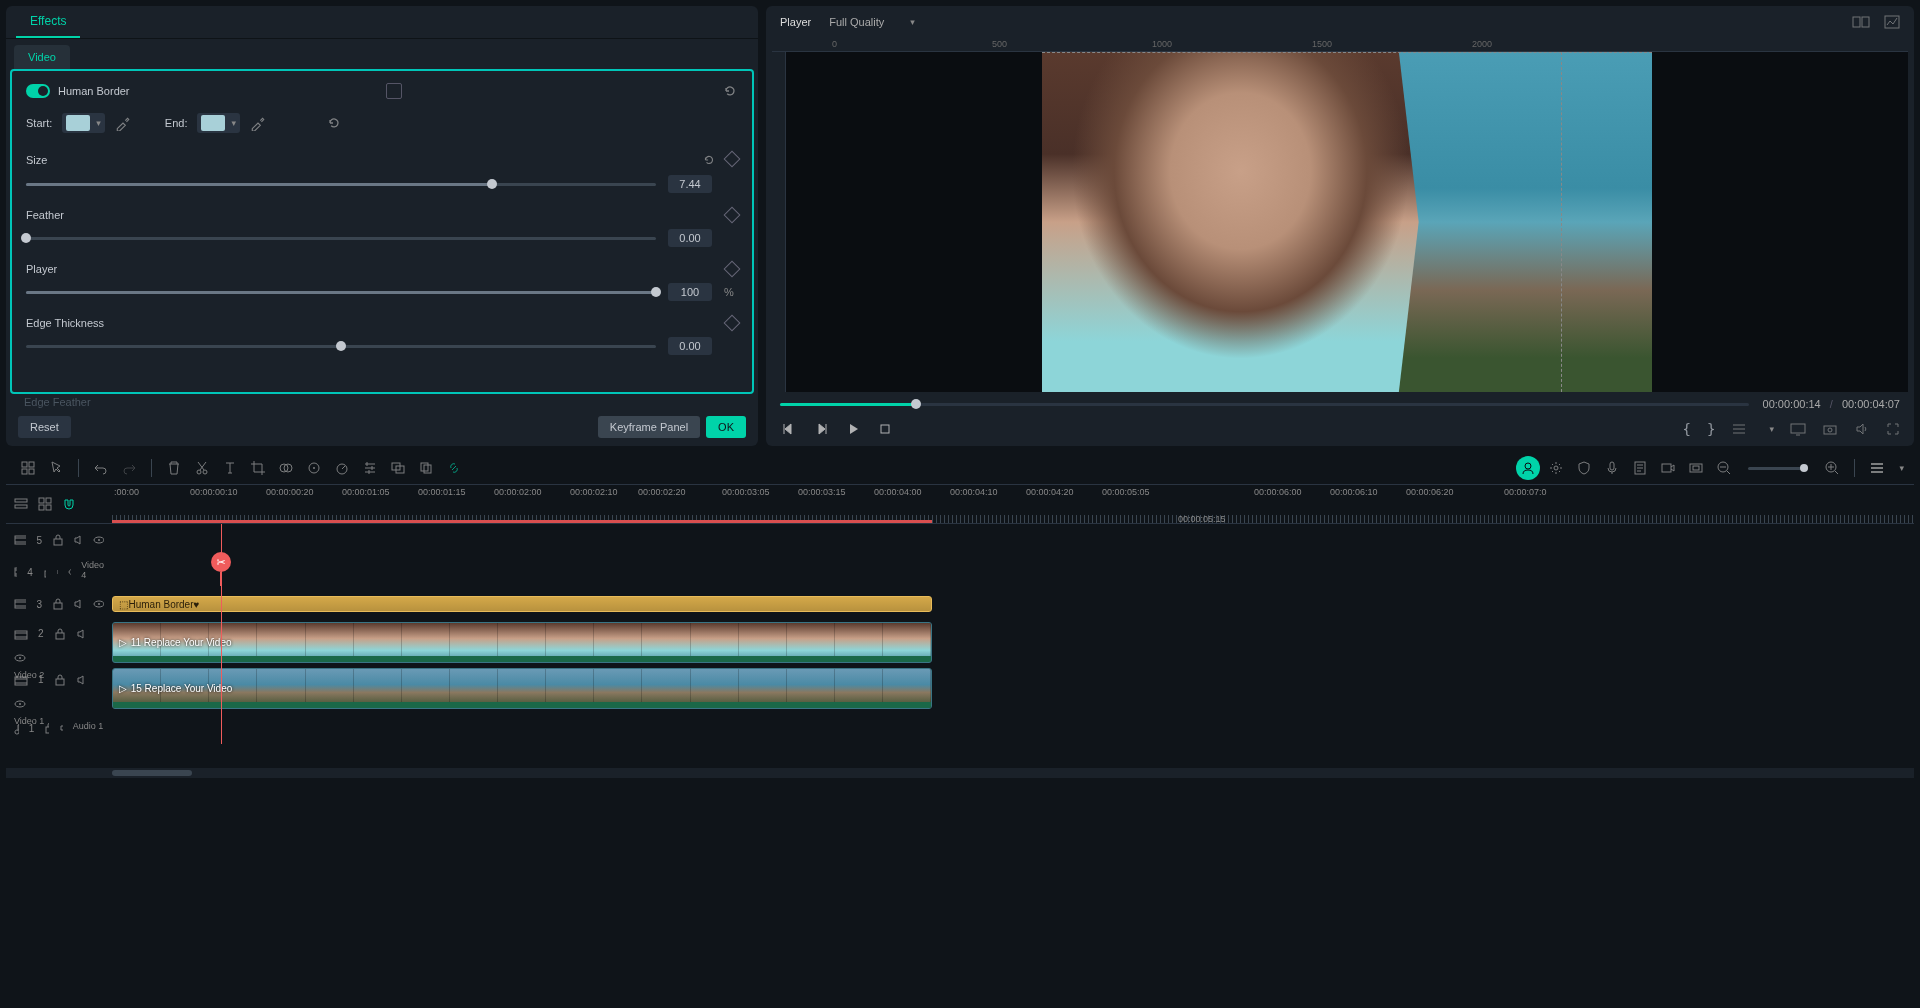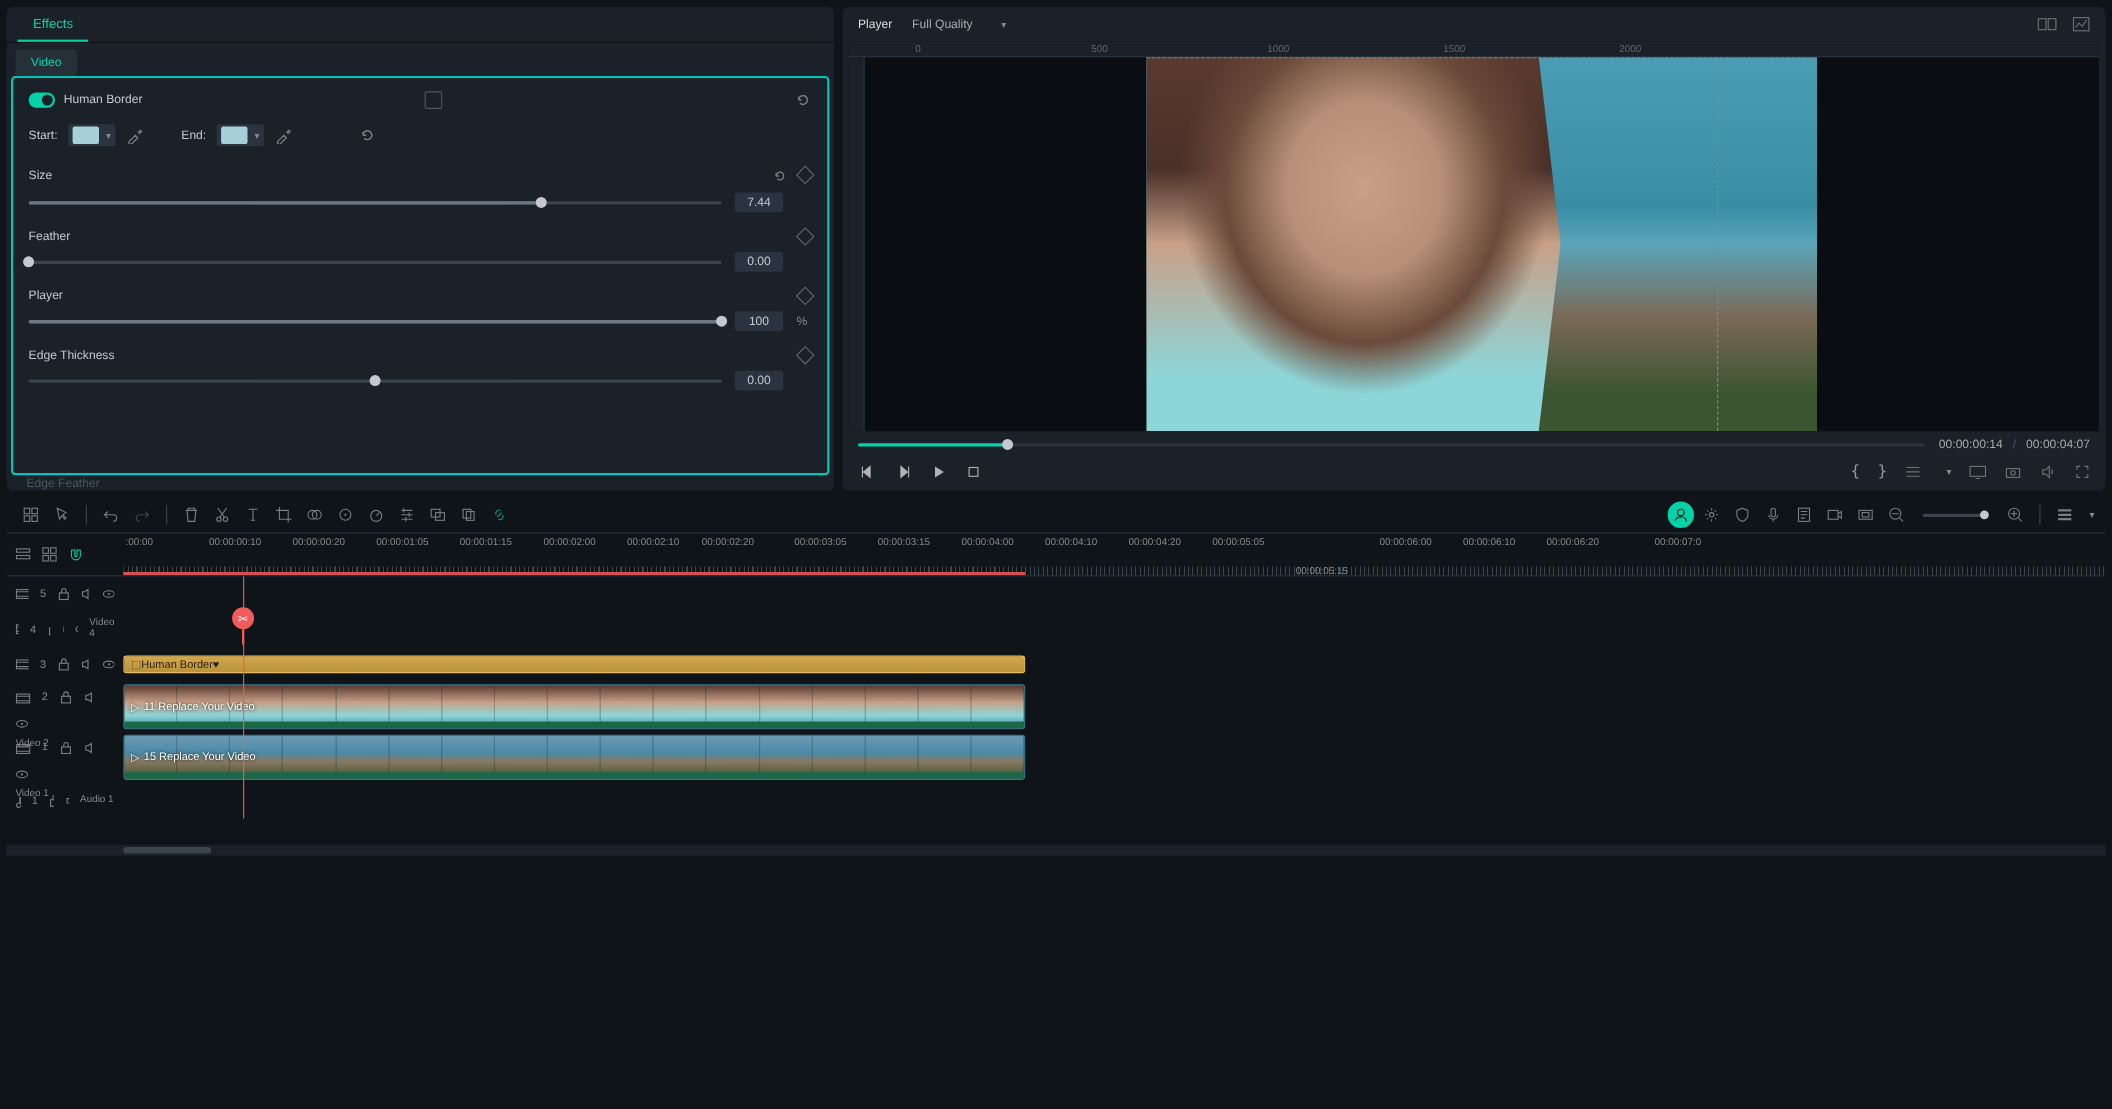--- a/index.html
+++ b/index.html
@@ -249,20 +249,27 @@
           <div class="slider-track">
             <div class="slider-thumb" style="left:50%"></div>
           </div>
           <div class="slider-value">0.00</div>
           <span class="slider-unit"></span>
         </div>
       </div>
     </div>
     <div class="hidden-label" style="padding-left:18px">Edge Feather</div>
 
+    <div class="effects-footer">
+      <button class="btn btn-reset">Reset</button>
+      <div class="footer-right">
+        <button class="btn btn-keyframe">Keyframe Panel</button>
+        <button class="btn btn-ok">OK</button>
+      </div>
+    </div>
   </div>
 
   <div class="player-panel">
     <div class="player-header">
       <span class="player-title">Player</span>
       <div class="quality-select">
         <span>Full Quality</span>
         <span class="chevron-sm">▾</span>
       </div>
       <div class="player-header-right">

